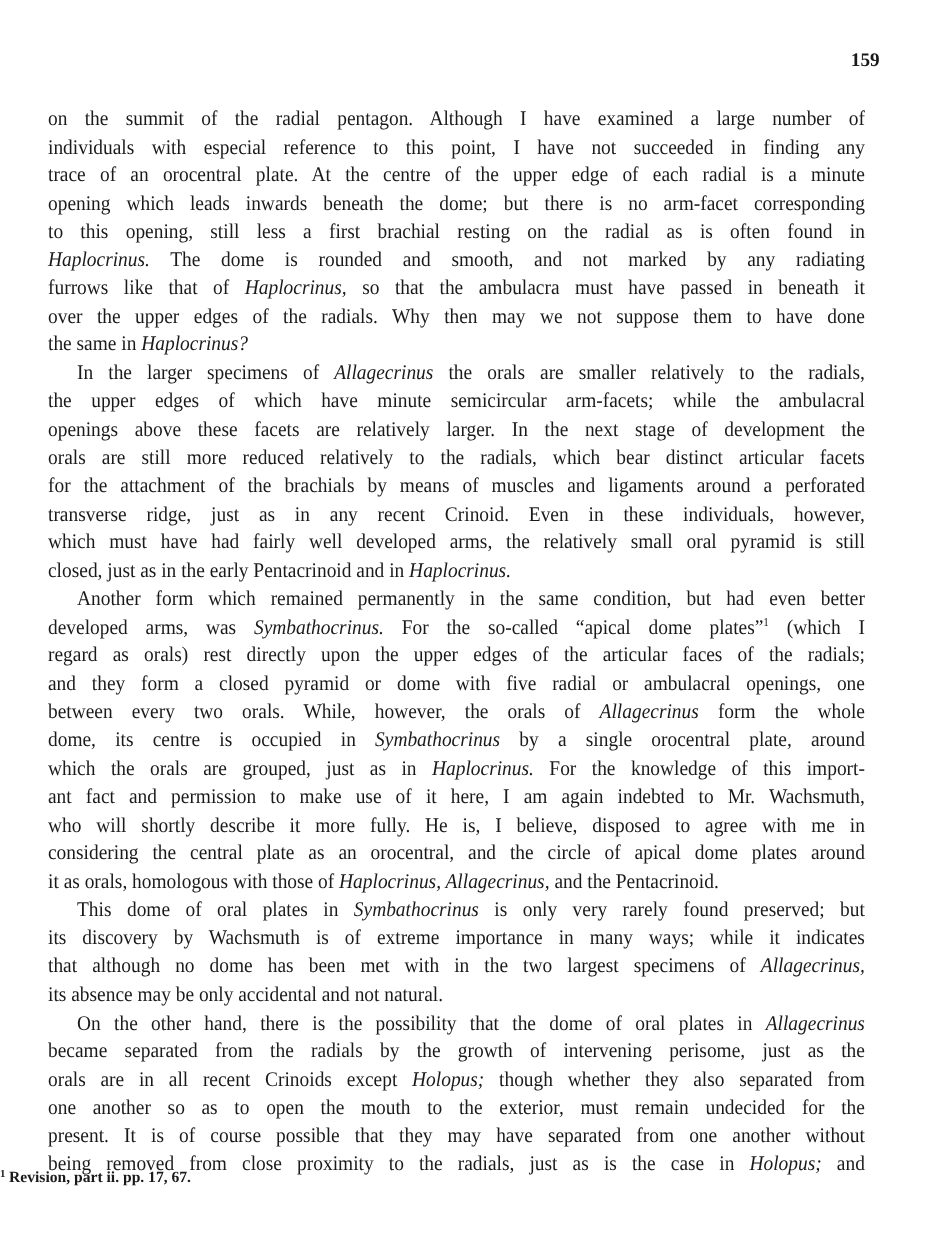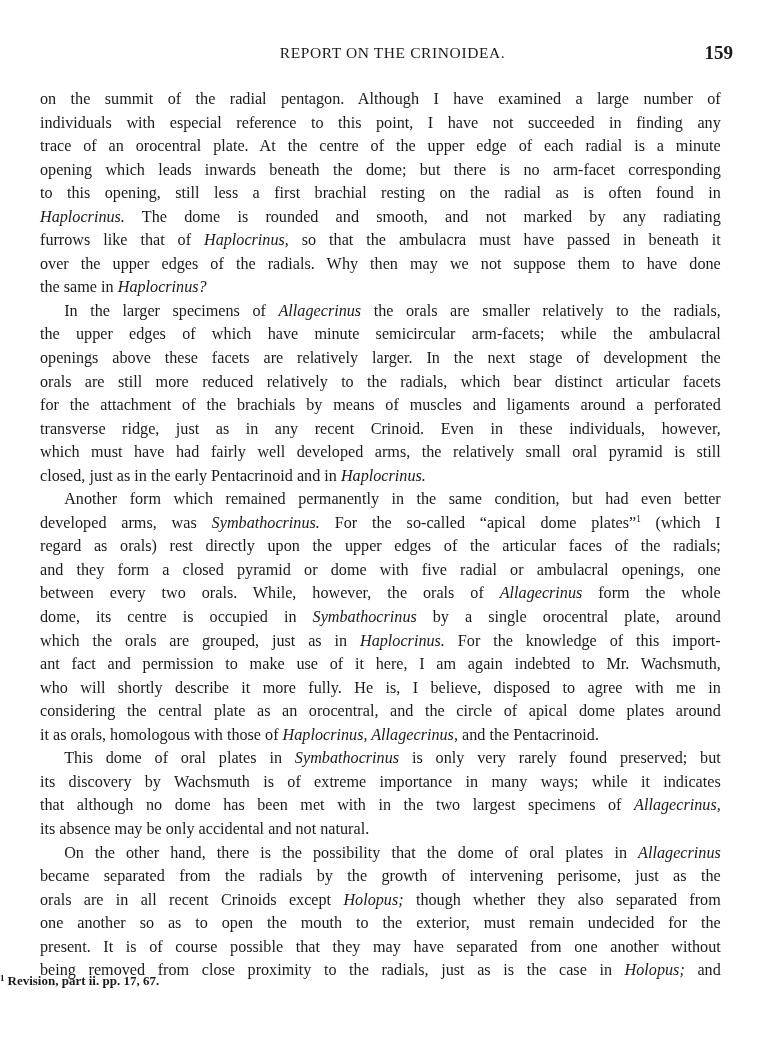--- a/index.html
+++ b/index.html
@@ -11,21 +11,21 @@
     .header {
       position: absolute; top: 42px; left: 52px; width: 681px; height: 24px;
     }
     .running-title {
       position: absolute; left: 0; right: 0; text-align: center;
       font-family: "Liberation Serif", serif; font-size: 15.5px; letter-spacing: 0.6px;
       top: 2px;
     }
     .page-number {
       position: absolute; right: 0; top: 0;
-      font-family: "Liberation Serif", serif; font-size: 19px; font-weight: bold;
+      font-family: "Liberation Serif", serif; font-size: 16px; font-weight: bold;
     }
     .body-text {
       position: absolute; top: 87px; left: 40px; width: 681px;
     }
     .line {
       font-family: "Liberation Serif", serif;
       font-size: 17.4px;
       height: 23.55px; line-height: 23.55px;
       white-space: nowrap;
       text-align: justify; text-align-last: justify;
@@ -38,21 +38,20 @@
     .footnote {
       position: absolute; top: 973px; left: 0; right: 0; text-align: left;
       font-family: "Liberation Serif", serif; font-size: 13px; font-weight: bold;
     }
     .footnote sup { font-size: 9px; vertical-align: 4px; margin-right: 3px; }
   </style>
 </head>
 <body>
 
 <div class="header">
-  <div class="running-title">REPORT ON THE CRINOIDEA.</div>
   <div class="page-number">159</div>
 </div>
 
 <div class="body-text" id="body-text">
     <div class="line"><span>on the summit of the radial pentagon.  Although I have examined a large number of</span></div>
     <div class="line"><span>individuals with especial reference to this point, I have not succeeded in finding any</span></div>
     <div class="line"><span>trace of an orocentral plate.  At the centre of the upper edge of each radial is a minute</span></div>
     <div class="line"><span>opening which leads inwards beneath the dome; but there is no arm-facet corresponding</span></div>
     <div class="line"><span>to this opening, still less a first brachial resting on the radial as is often found in</span></div>
     <div class="line"><i>Haplocrinus.</i><span>  The dome is rounded and smooth, and not marked by any radiating</span></div>

